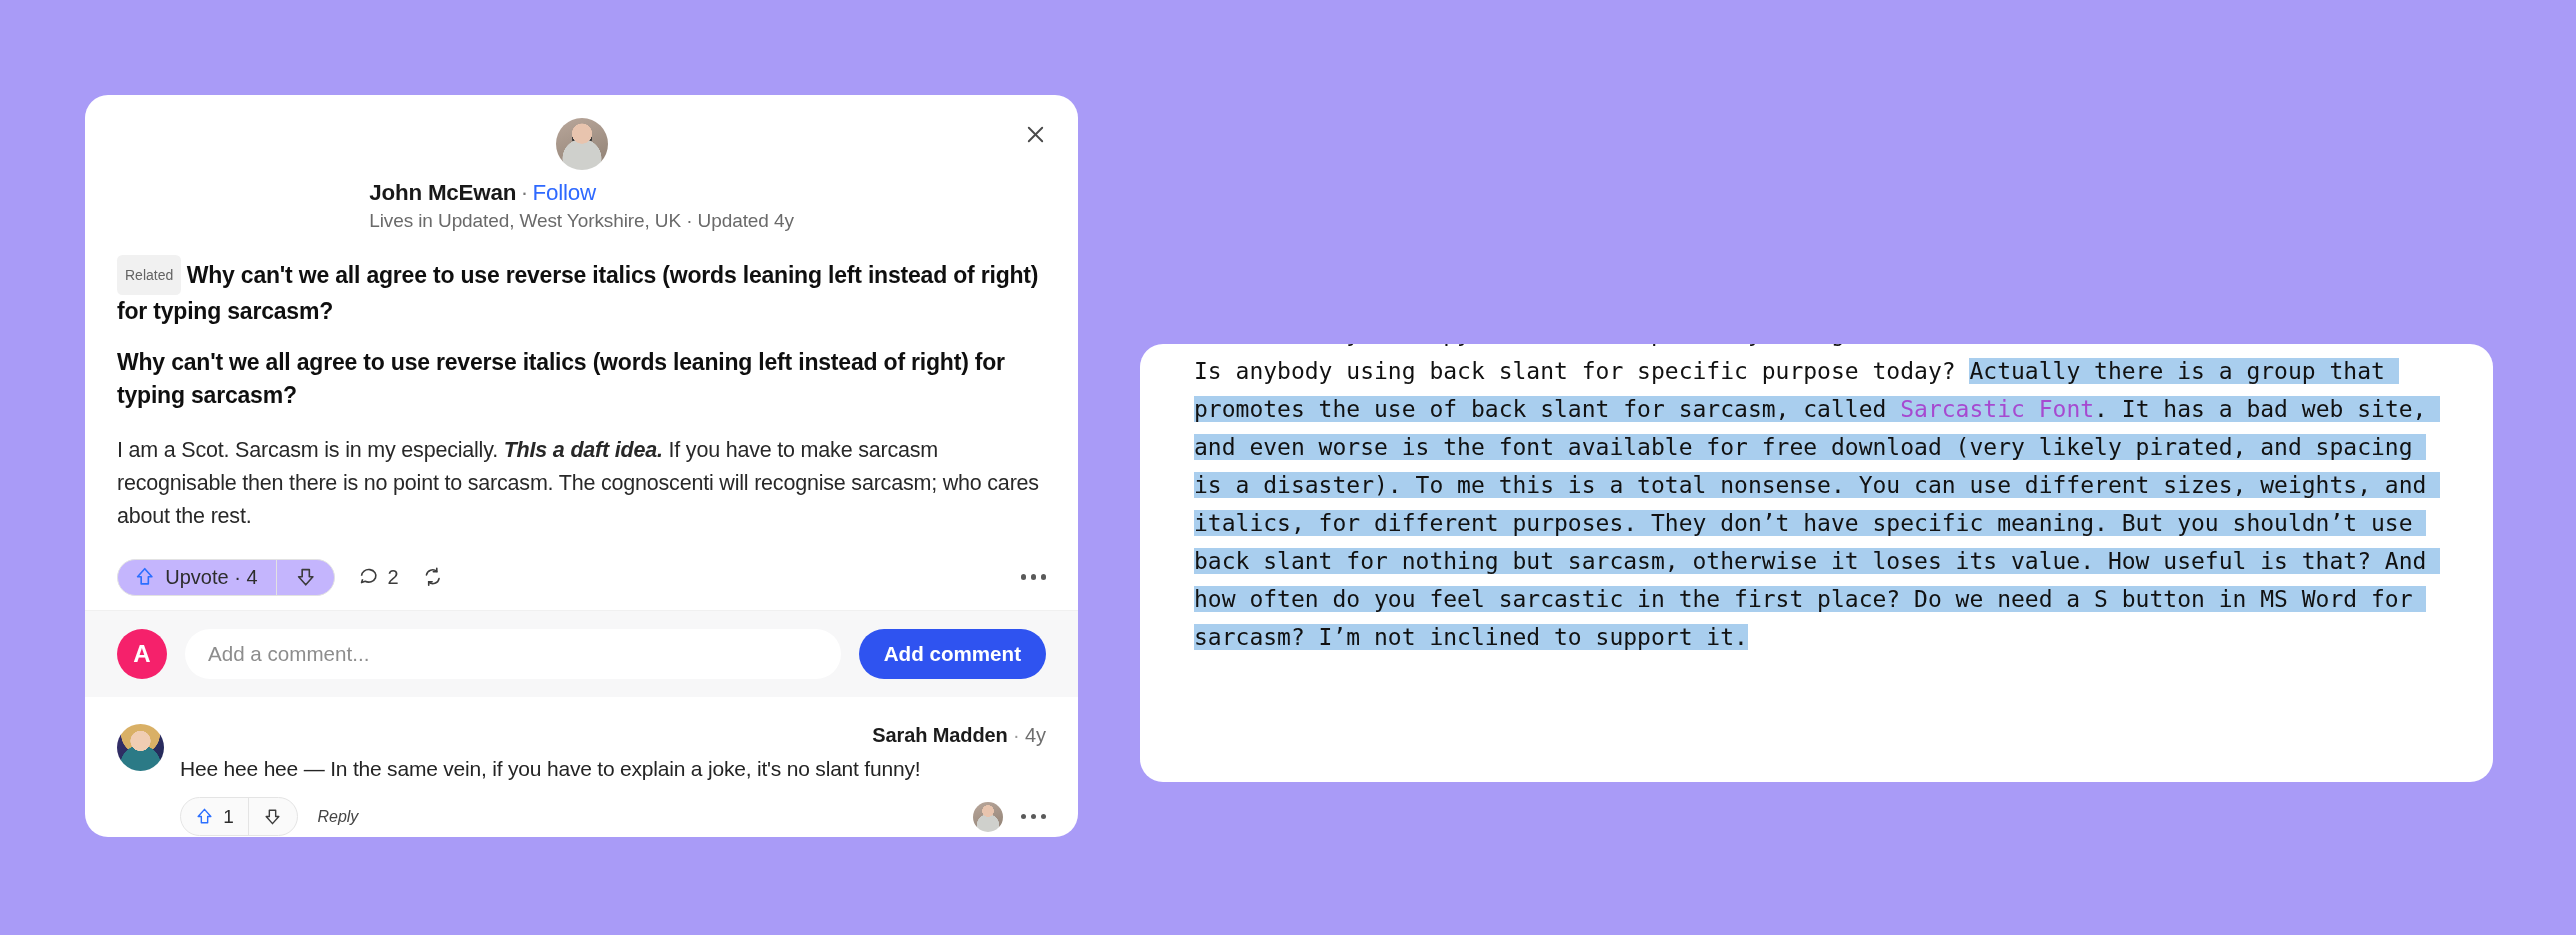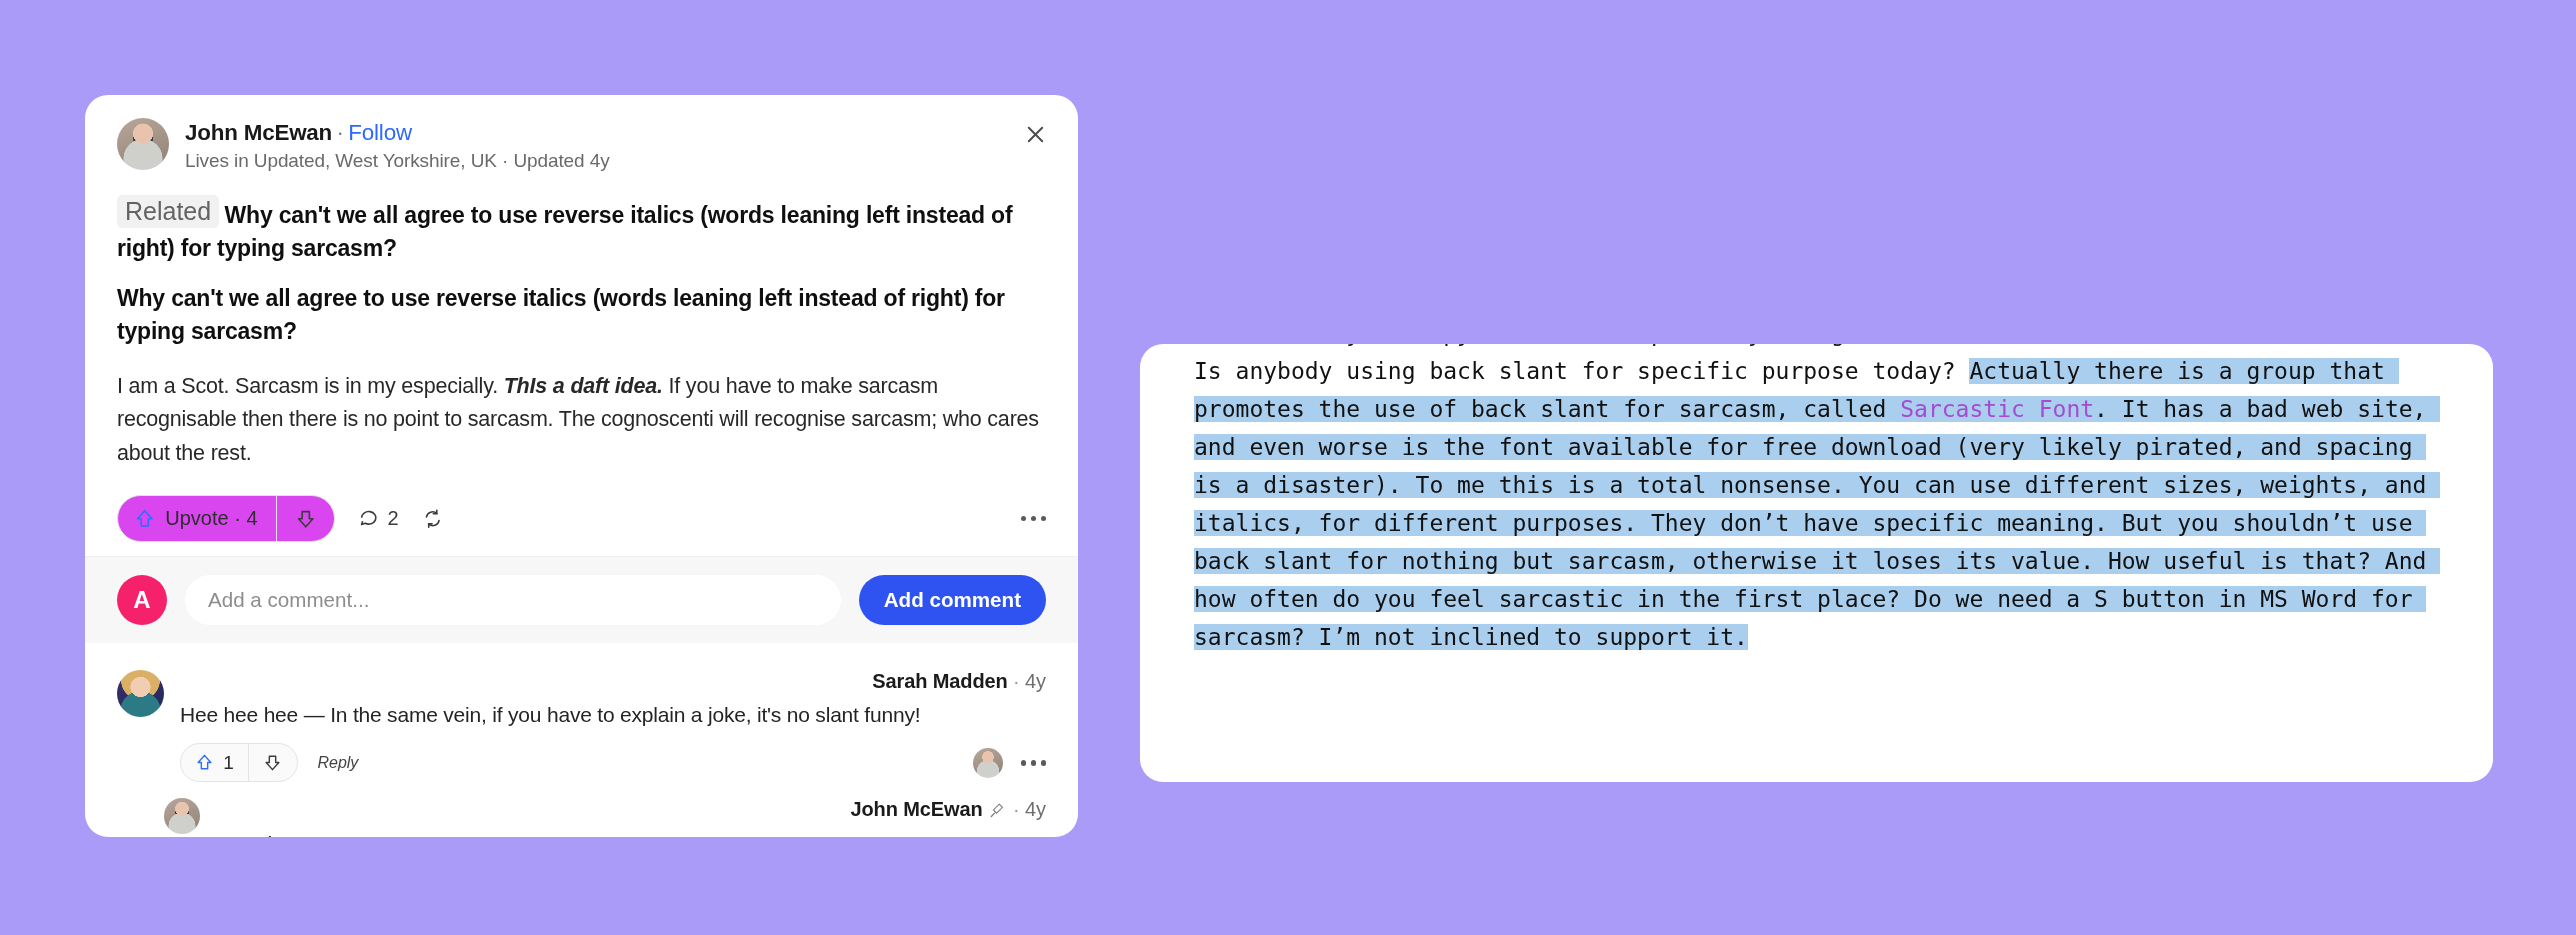--- a/index.html
+++ b/index.html
@@ -23,21 +23,21 @@
   .qc-inner { padding: 23px 32px 0 32px; position: relative; }
 
   .close-btn {
     position: absolute; right: 23px; top: 19.7px;
     width: 39px; height: 39px;
     display: flex; align-items: center; justify-content: center;
     cursor: pointer; color: #4a4a4a;
   }
   .close-btn svg { width: 23px; height: 23px; }
 
-  .author-row { display: flex; align-items: flex-start; gap: 16px; }
+  .author-row { display: flex; align-items: center; gap: 8px; flex-direction: column; }
   .avatar {
     border-radius: 50%;
     flex: 0 0 auto;
     background-size: cover;
     background-position: center;
     overflow: hidden;
   }
   .av-john {
     width: 52px; height: 52px;
     background:
@@ -82,21 +82,21 @@
   .author-meta { padding-top: 1.8px; }
   .author-line1 { font-size: 22.4px; font-weight: 700; color: #191919; letter-spacing: -0.2px; }
   .author-line1 .dot { font-weight: 400; color: #777; margin: 0 4.5px; }
   .follow-link { color: #2e69ff; font-weight: 400; cursor: pointer; }
   .author-line2 { font-size: 19px; color: #6a6a6a; margin-top: 4.5px; letter-spacing: -0.1px;}
 
   .related-block { margin-top: 23px; }
   .related-tag {
     display: inline-block;
     background: #f1f1f1; color: #636363;
-    font-size: 25px; padding: 2px 8px; border-radius: 5.4px;
+    font-size: 14px; padding: 12px 8px; border-radius: 5.4px;
     vertical-align: 2.7px; margin-right: 5.4px;
   }
   .related-title {
     display: inline;
     font-size: 23px; font-weight: 700; color: #0f0f0f;
     line-height: 1.42; letter-spacing: -0.2px;
   }
   .q-title {
     margin-top: 18px;
     font-size: 23px; font-weight: 700; color: #0f0f0f;
@@ -109,21 +109,21 @@
   .answer-body .bi { font-weight: 700; font-style: italic; }
 
   .action-bar {
     display: flex; align-items: center; gap: 23px;
     margin-top: 25px; padding-bottom: 14.3px;
     position: relative;
   }
   .vote-pill {
     display: flex; align-items: center;
     border: 0.9px solid #e2e2e2; border-radius: 894px;
-    height: 47px; overflow: hidden; background: #d946ef;
+    height: 37px; overflow: hidden; background: #c4b5fd;
     cursor: pointer;
   }
   .vote-up {
     display: flex; align-items: center; gap: 9.8px;
     padding: 0 18px 0 16px; height: 100%;
     font-size: 20px; color: #2d2d2d;
     border-right: 0.9px solid #e2e2e2;
   }
   .vote-down { padding: 0 18px; display:flex; align-items:center; height:100%; }
   .ico { width: 21.5px; height: 21.5px; display: block; }

